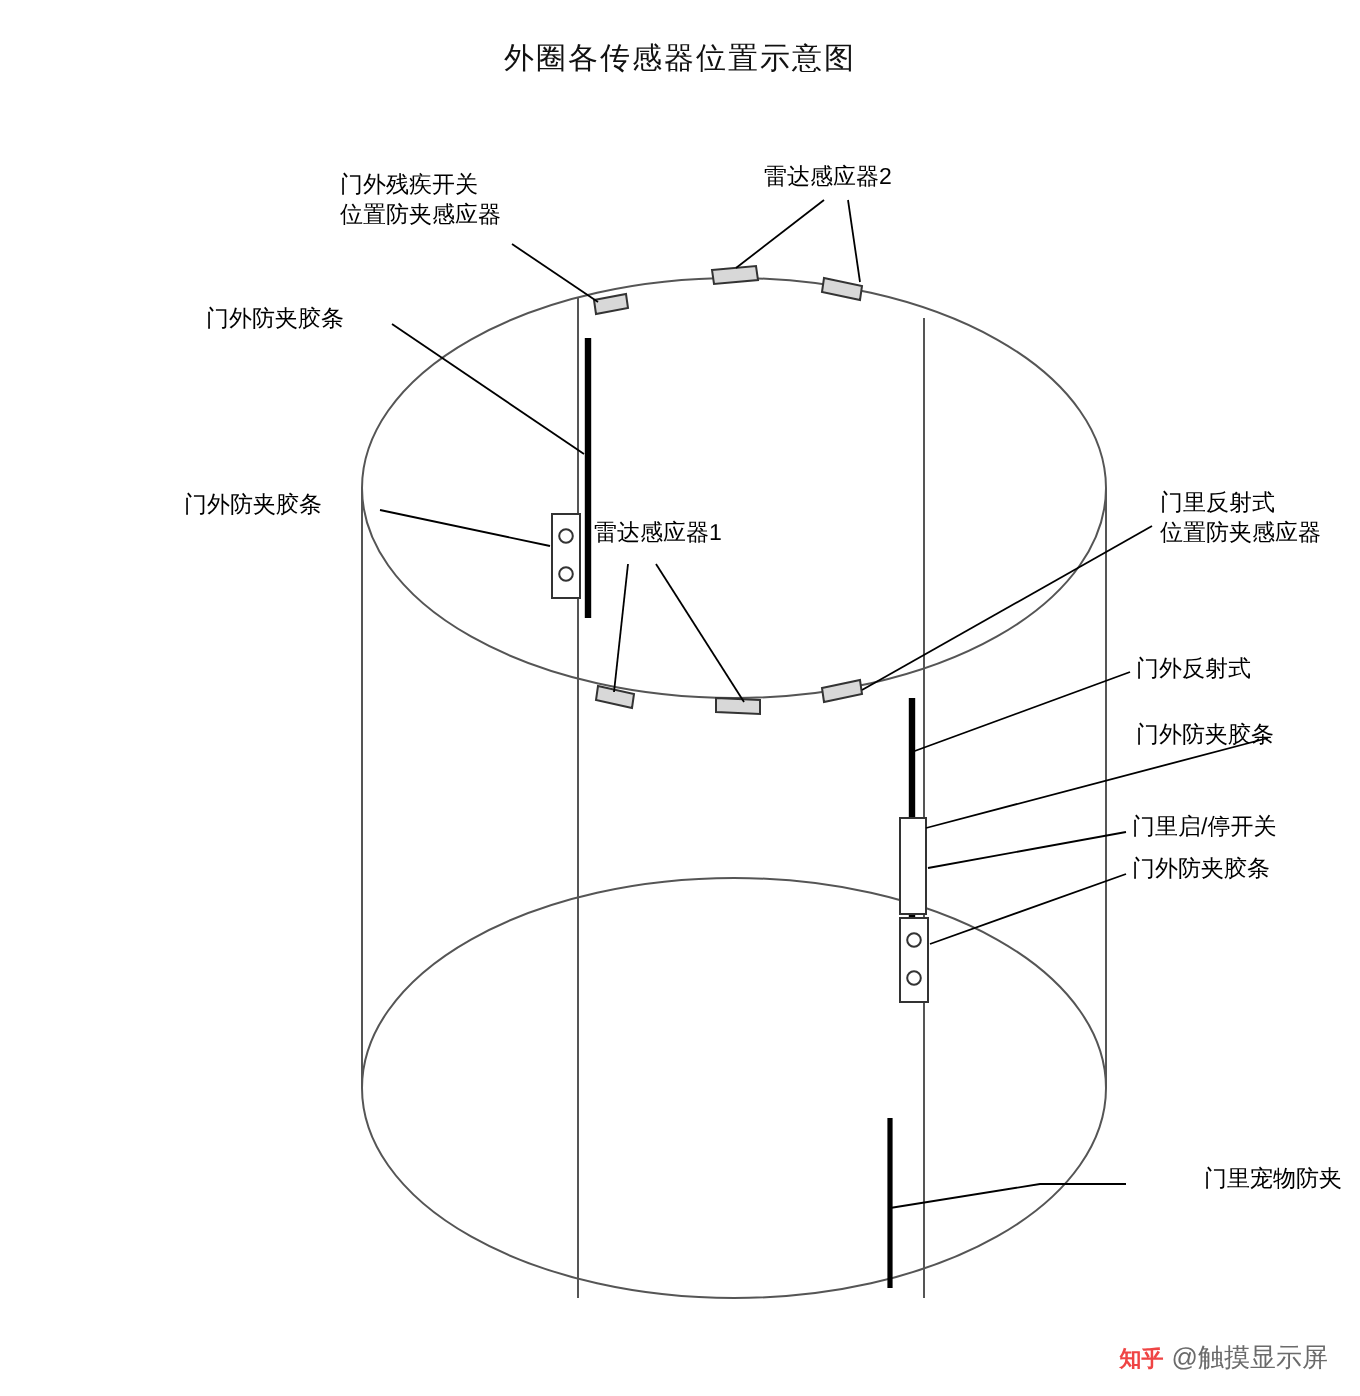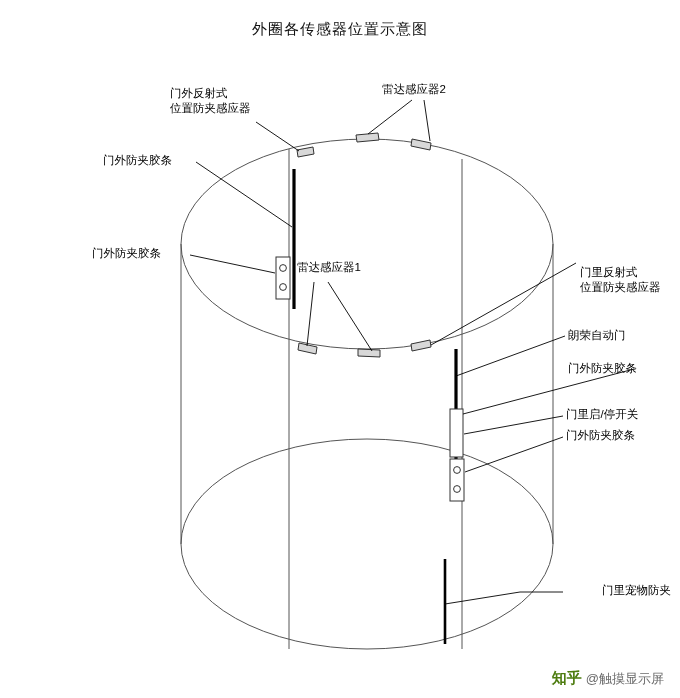--- a/index.html
+++ b/index.html
@@ -48,22 +48,22 @@
     position: absolute;
     right: 16px;
     bottom: 14px;
     font-size: 13px;
     color: #6b6b6b;
     display: flex;
     align-items: center;
     gap: 4px;
   }
   .wm-logo {
-    color: #4d7c0f;
-    font-size: 15px;
+    color: #ef4444;
+    font-size: 11px;
     font-weight: bold;
   }
 </style>
 </head>
 <body>
 
 <div id="diagram-root">
 
   <div class="title">外圈各传感器位置示意图</div>
 
@@ -135,29 +135,29 @@
       <path d="M634,365 L463,410"></path>
 
       <path d="M563,412 L464,430"></path>
 
       <path d="M563,433 L465,468"></path>
 
       <path d="M563,588 L520,588 L445,600"></path>
     </g>
   </svg>
 
-  <div class="lbl" style="left:170px; top:82px; width:120px;">门外反射式
+  <div class="lbl" style="left:170px; top:82px; width:120px;">门外残疾开关
 位置防夹感应器</div>
   <div class="lbl" style="left:382px; top:78px;">雷达感应器2</div>
   <div class="lbl" style="left:103px; top:149px;text-align:right;">门外防夹胶条</div>
   <div class="lbl" style="left:92px; top:242px;">门外防夹胶条</div>
   <div class="lbl" style="left:297px; top:256px;">雷达感应器1</div>
-  <div class="lbl" style="left:580px; top:241px; width:100px;margin-top:20px;">门里反射式
+  <div class="lbl" style="left:580px; top:241px; width:100px;">门里反射式
 位置防夹感应器</div>
-  <div class="lbl" style="left:568px; top:324px;">朗荣自动门</div>
+  <div class="lbl" style="left:568px; top:324px;">门外反射式</div>
   <div class="lbl" style="left:568px; top:357px;">门外防夹胶条</div>
   <div class="lbl" style="left:566px; top:403px;">门里启/停开关</div>
   <div class="lbl" style="left:566px; top:424px;">门外防夹胶条</div>
   <div class="lbl" style="left:566px; top:579px;margin-left:36px;">门里宠物防夹</div>
 
   <div class="watermark">
     <span class="wm-logo">知乎</span>
     <span>@触摸显示屏</span>
   </div>
 

